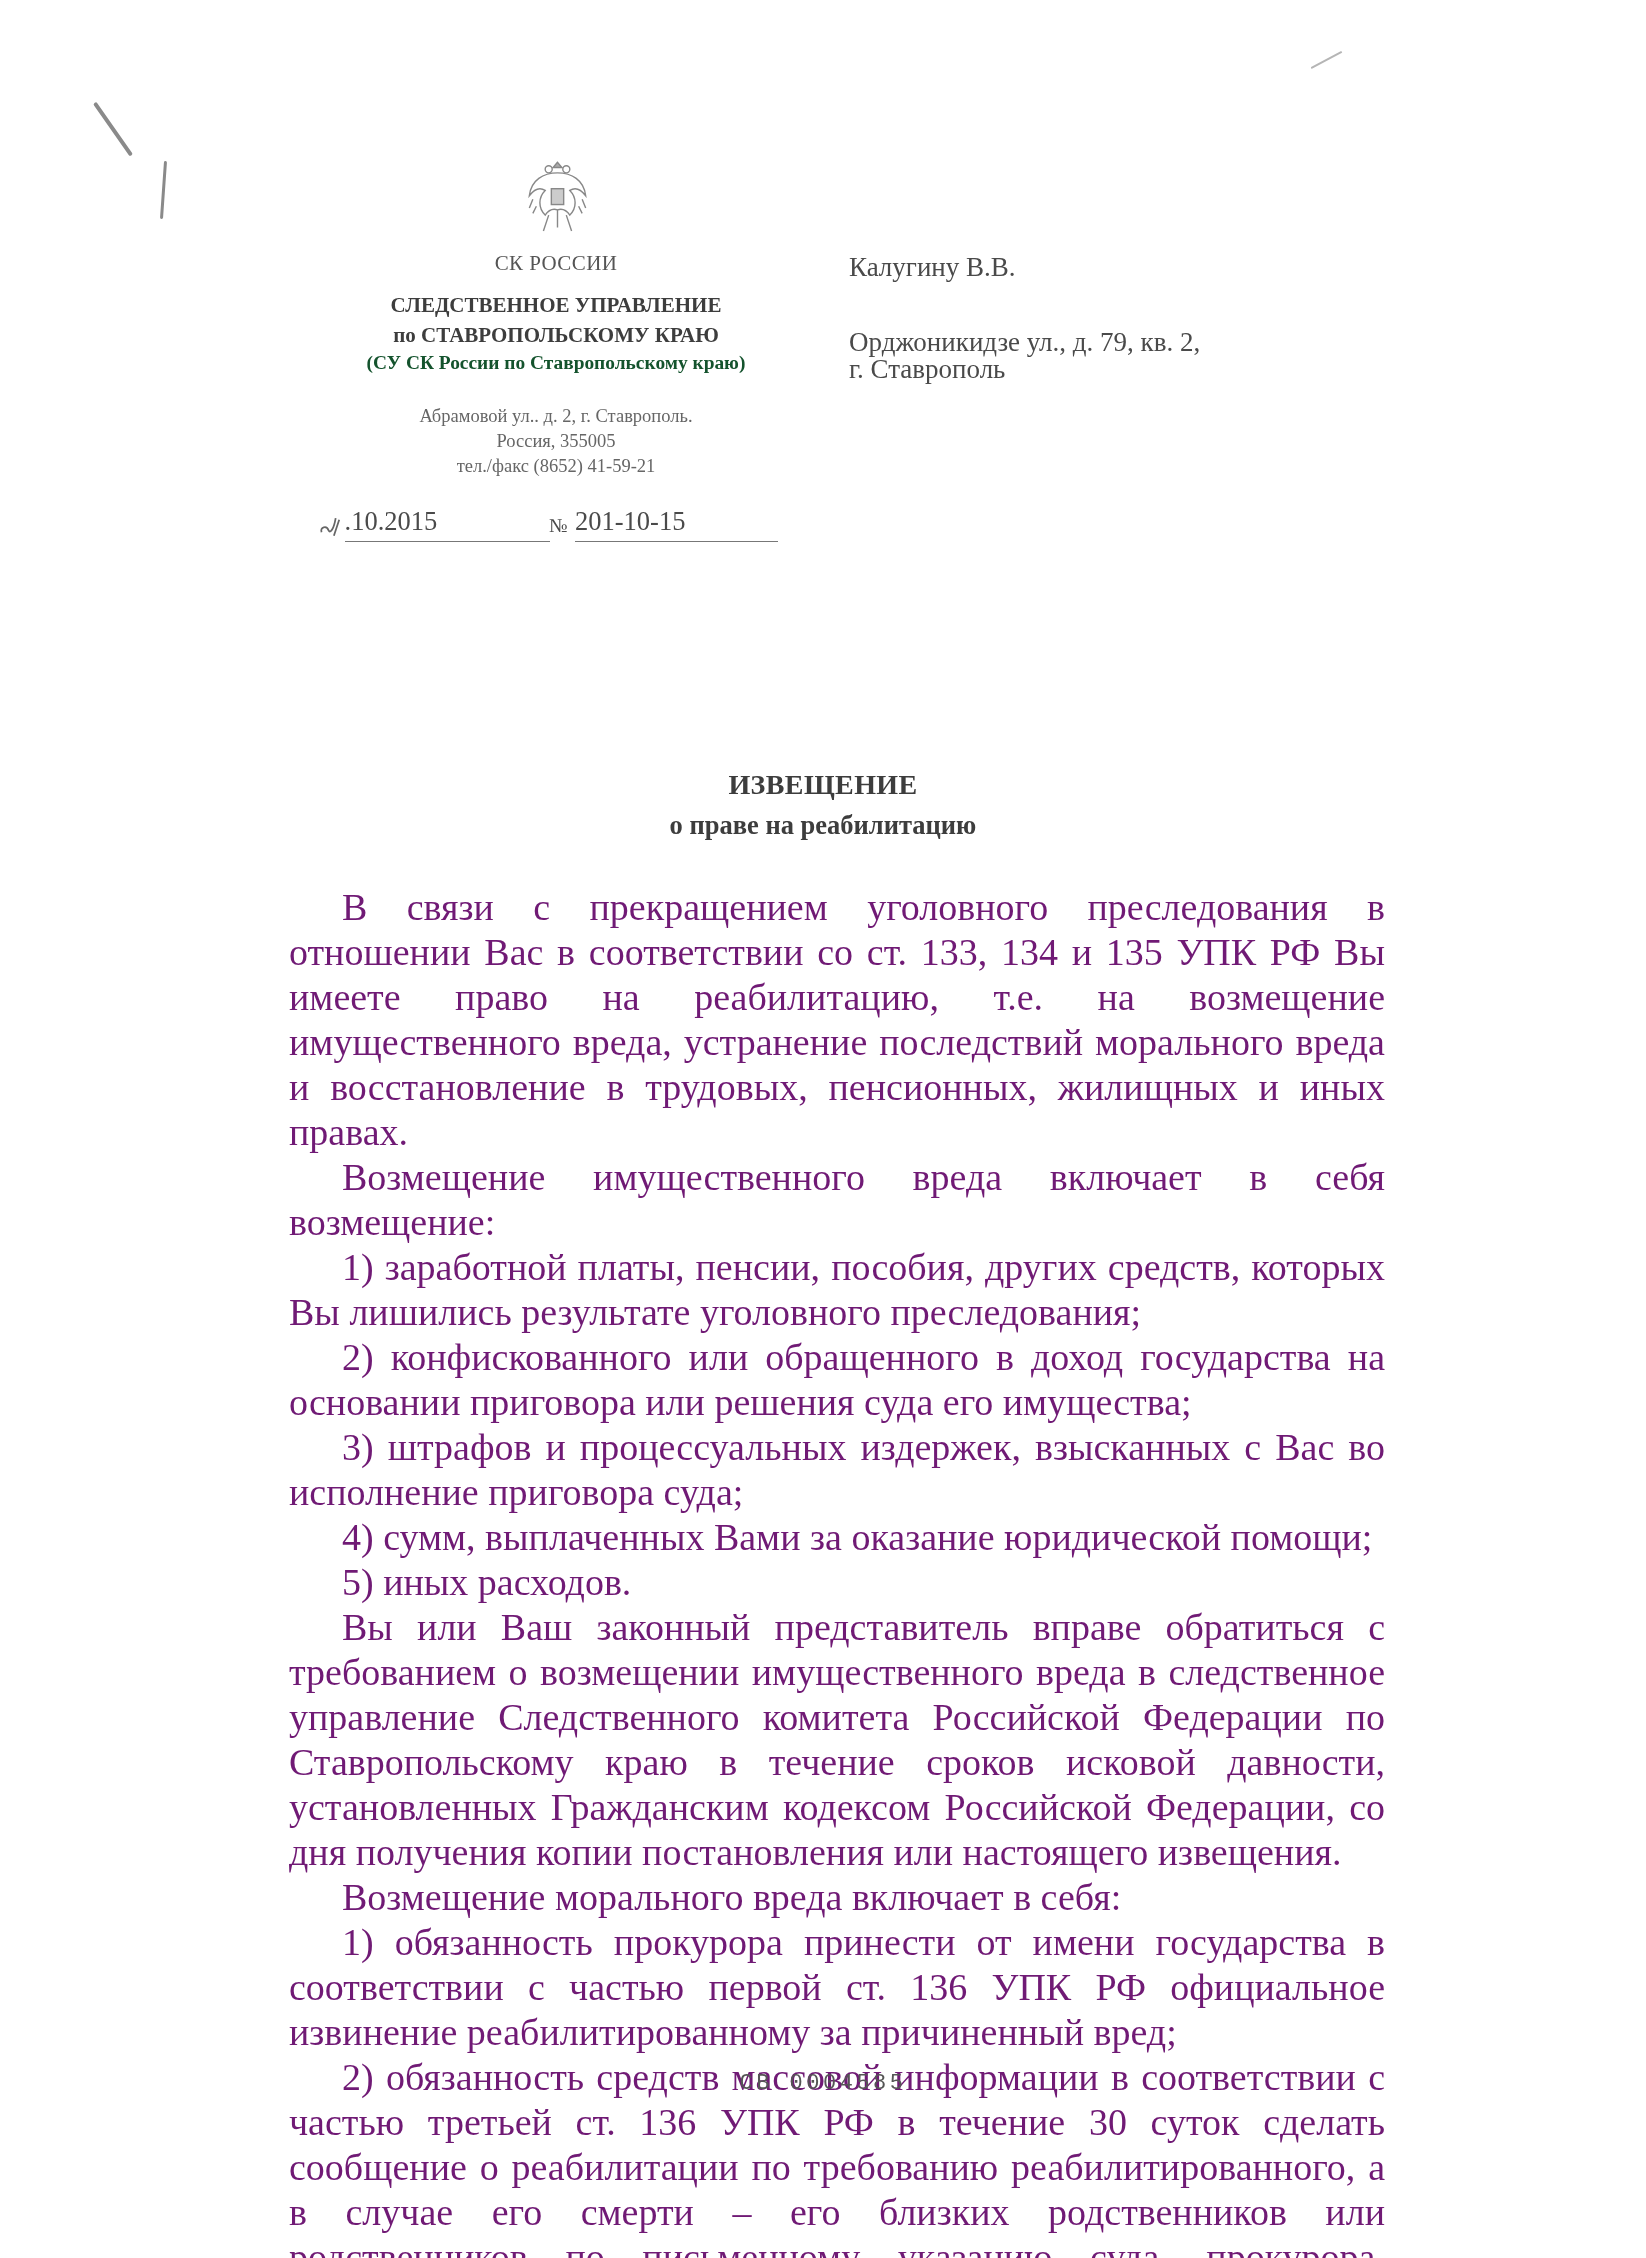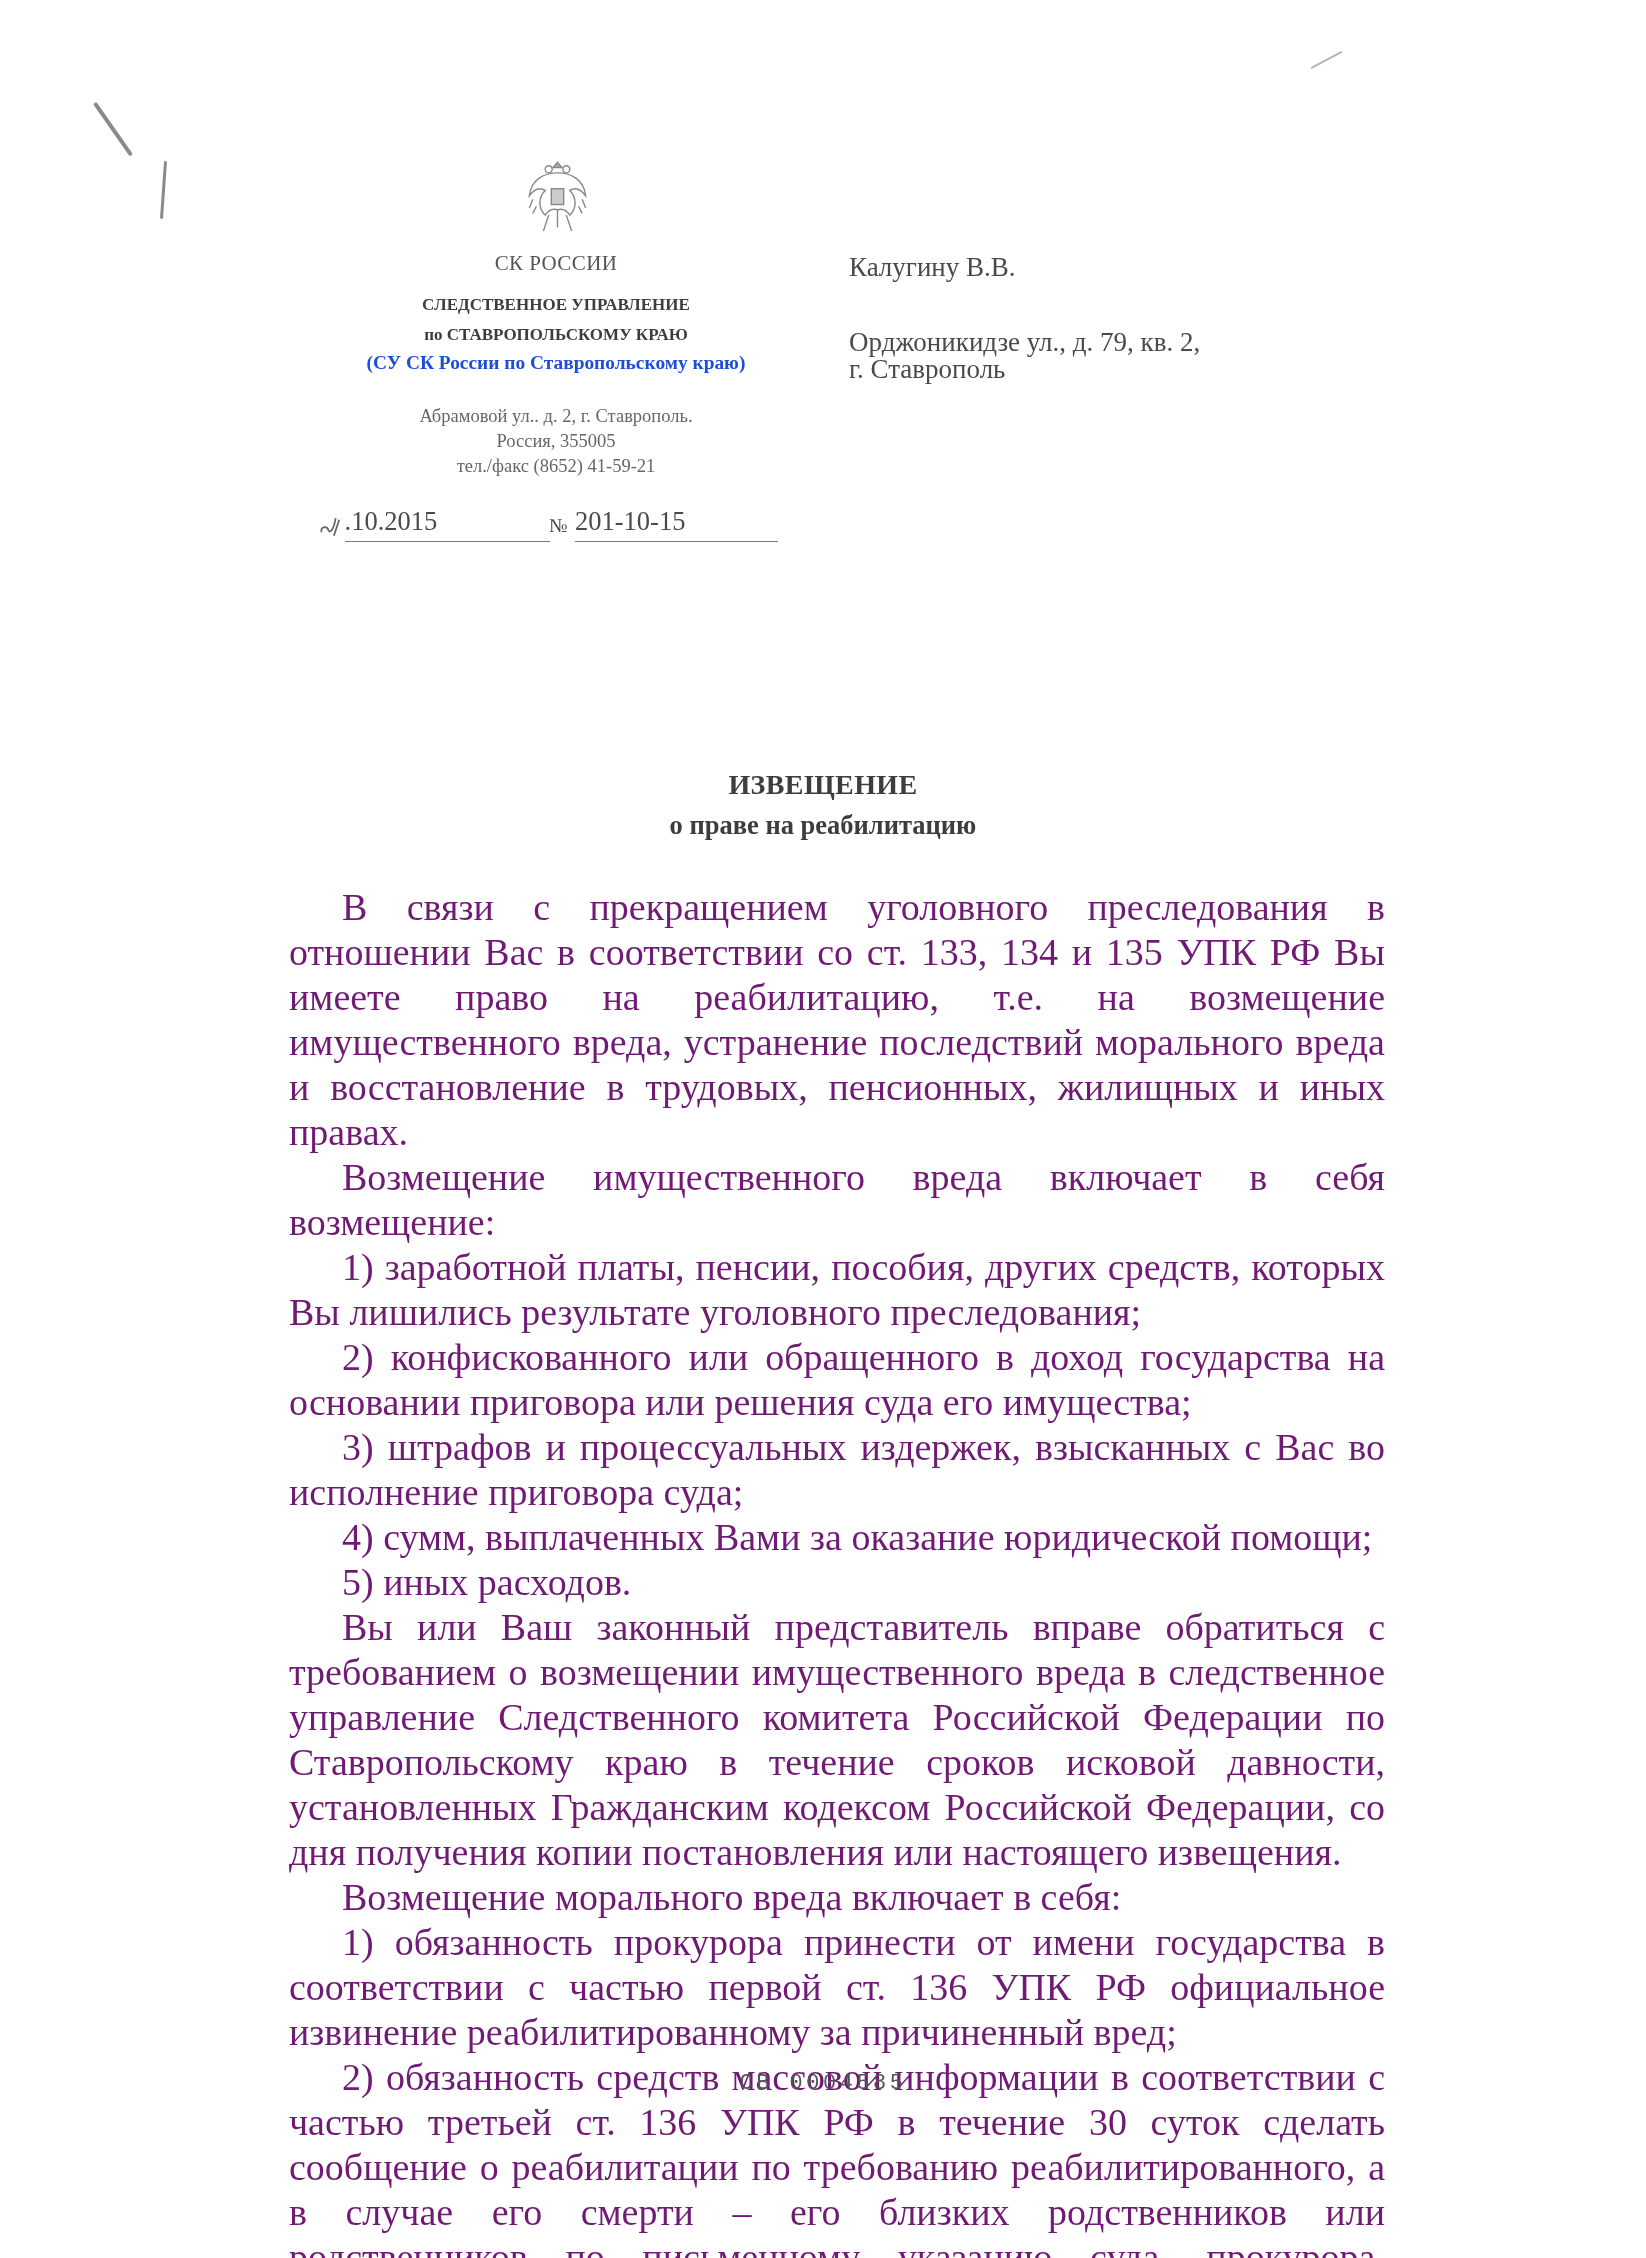--- a/index.html
+++ b/index.html
@@ -18,22 +18,22 @@
     .mark1 { left: 93px; top: 104px; width: 3.5px; height: 64px; transform: rotate(-35deg); transform-origin: top left; }
     .mark2 { left: 162px; top: 161px; width: 2.6px; height: 58px; transform: rotate(4deg); }
     .mark3 { left: 1309px; top: 59px; width: 35px; height: 1.8px; background: #b5b5b5; transform: rotate(-28deg); }
 
     
     .emblem { position: absolute; left: 522px; top: 157px; width: 71px; height: 81px; }
 
     
     .letterhead { position: absolute; left: 318px; top: 251px; width: 476px; text-align: center; }
     .lh-org-short { font-size: 21px; color: #555; letter-spacing: 0.4px; }
-    .lh-org-name { font-size: 17px; font-weight: bold; color: #3d3d3d; line-height: 30px; margin-top: 14px; }
-    .lh-org-abbr { font-size: 19.4px; font-weight: bold; color: #1d4ed8; margin-top: 1.8px; }
+    .lh-org-name { font-size: 21px; font-weight: bold; color: #3d3d3d; line-height: 30px; margin-top: 14px; }
+    .lh-org-abbr { font-size: 19.4px; font-weight: bold; color: #14532d; margin-top: 1.8px; }
     .lh-address { font-size: 18.5px; color: #666; line-height: 25px; margin-top: 30px; }
 
     .date-row { position: absolute; left: 318px; top: 506px; width: 459px; height: 35px; }
     .date-val { position: absolute; left: 26.5px; top: 0; font-size: 26.5px; color: #4a4a4a; }
     .date-line { position: absolute; left: 26.5px; top: 35px; width: 205px; border-top: 0.9px solid #777; }
     .num-sign { position: absolute; left: 231px; top: 8.8px; font-size: 19.4px; color: #4a4a4a; }
     .num-val { position: absolute; left: 257px; top: 0; font-size: 26.5px; color: #4a4a4a; }
     .num-line { position: absolute; left: 257px; top: 35px; width: 203px; border-top: 0.9px solid #777; }
     .scribble { position: absolute; left: 0; top: 5.3px; width: 26.5px; height: 26.5px; }
 

